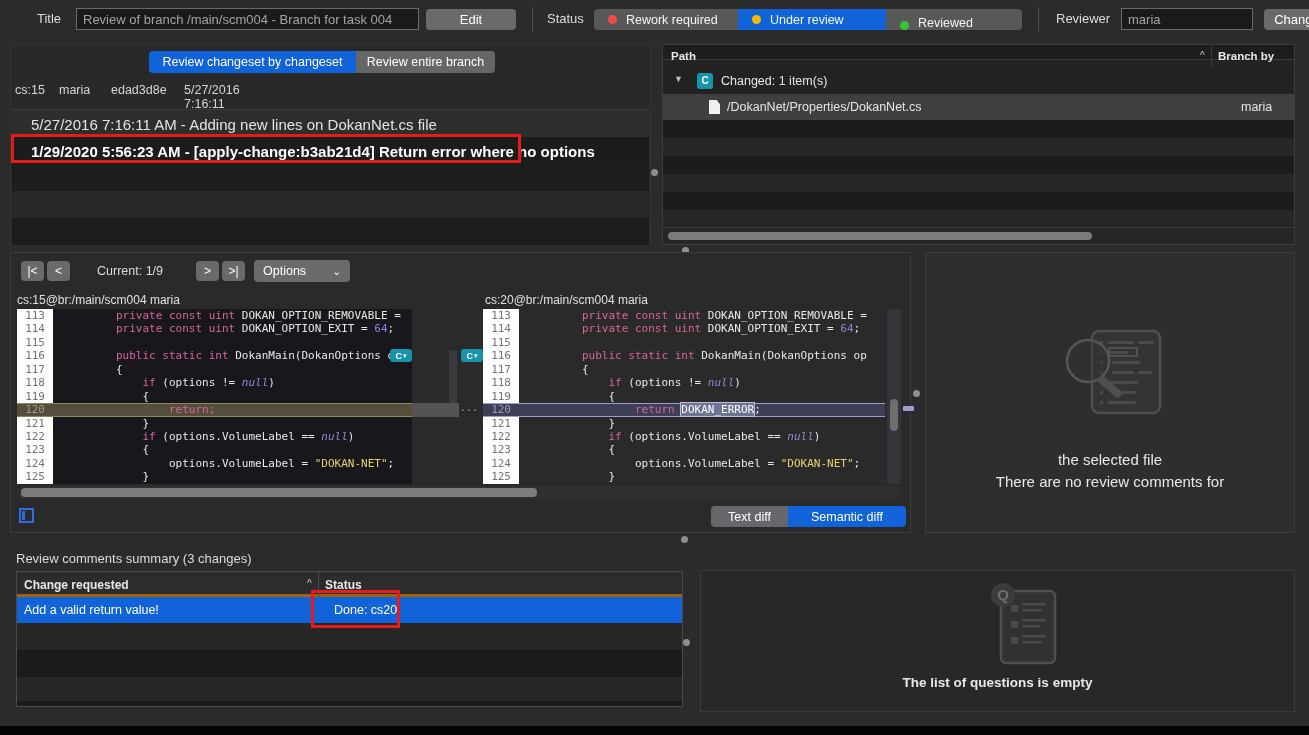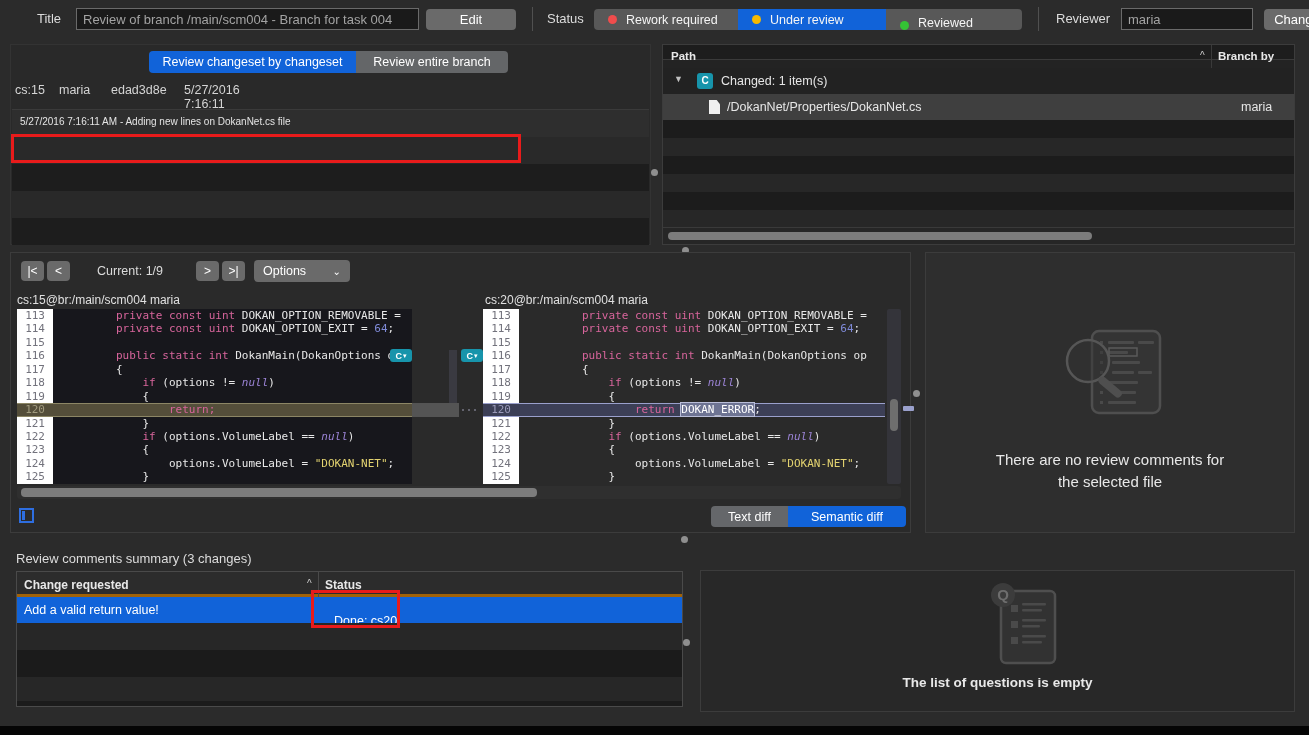--- a/index.html
+++ b/index.html
@@ -11,21 +11,21 @@
   .inp{position:absolute;height:22px;background:#1a1a1a;border:1px solid #6a6a6a;color:#a3a3a3;
        font-size:13px;font-family:"Liberation Sans",sans-serif;padding:0 6px;outline:none;}
   .btn{position:absolute;height:21px;background:#6a6a6a;border:none;border-radius:4px;color:#fff;
        font-size:13px;font-family:"Liberation Sans",sans-serif;display:flex;align-items:center;justify-content:center;cursor:default;}
   .seg{position:absolute;height:21px;background:#585858;color:#f5f5f5;font-size:12.5px;
        display:flex;align-items:center;gap:9px;padding-left:14px;}
   .dot{width:9px;height:9px;border-radius:50%;flex:none;}
   .vsep{position:absolute;width:1px;background:#505050;}
   .panel{position:absolute;background:#292929;border:1px solid #3c3c3c;}
   .tab{position:absolute;height:22px;font-size:12.5px;color:#fff;display:flex;align-items:center;justify-content:center;}
-  .row-text{position:absolute;left:8px;font-size:10px;color:#e4e4e4;white-space:nowrap;}
+  .row-text{position:absolute;left:19px;font-size:15px;color:#e4e4e4;white-space:nowrap;}
   .stripe{position:absolute;left:0;right:0;}
   .hdr{font-weight:bold;font-size:11.5px;color:#e8e8e8;}
   .annot{position:absolute;border:3px solid #e81b1b;z-index:40;pointer-events:none;}
   .splitdot{position:absolute;width:7px;height:7px;border-radius:50%;background:#8f8f8f;}
   .scroll-track-h{position:absolute;background:#2f2f2f;border-radius:3px;}
   .scroll-thumb{position:absolute;background:#7c7c7c;border-radius:4px;}
   
   .pane{position:absolute;top:56px;height:175px;background:#17171c;font-family:"DejaVu Sans Mono",monospace;
         font-size:11px;overflow:hidden;}
   .cl{display:flex;height:13.45px;line-height:13.45px;white-space:pre;}
@@ -71,32 +71,35 @@
     </div>
 
     <div class="vsep" style="left:1009px;top:7px;height:24px;"></div>
     <span class="lbl" style="left:1027px;top:11px;">Reviewer</span>
     <input class="inp" style="left: 1092px; top: 8px; width: 132px;" value="maria">
     <div class="btn" style="left:1235px;top:9px;width:66px;">Change</div>
   </div>
 
   <div class="panel" style="left:10px;top:44px;width:641px;height:201px;border-color:#333;">
     <div class="tab" style="left: 138px; top: 6px; width: 207px; border-radius: 4px 0px 0px 4px; background: rgb(17, 99, 217);">Review changeset by changeset</div>
-    <div class="tab" style="left:345px;top:6px;width:152px;background:#646668;border-radius:0 4px 4px 0;">Review entire branch</div>
+    <div class="tab" style="left:345px;top:6px;width:139px;background:#646668;border-radius:0 4px 4px 0;">Review entire branch</div>
 
     <div class="abs" style="left:4px;top:38px;font-size:12.5px;color:#d5d5d5;display:flex;gap:0;">
       <span style="position:absolute;left:0;">cs:15</span>
       <span style="position:absolute;left:44px;">maria</span>
       <span style="position:absolute;left:96px;">edad3d8e</span>
       <span style="position:absolute;left:169px;">5/27/2016 7:16:11 AM</span>
     </div>
 
     <div class="abs" style="left:1px;top:64px;width:637px;height:135px;border-top:1px solid #3a3a3a;">
       <div class="stripe" style="top:0;height:27px;background:#2e2e2e;">
         <span class="row-text" style="top:6px;">5/27/2016 7:16:11 AM - Adding new lines on DokanNet.cs file</span>
+      </div>
+      <div class="stripe" style="top:27px;height:27px;background:#1c1c1c;">
+        <span class="row-text" style="top:6px;font-weight:bold;color:#fff;">1/29/2020 5:56:23 AM - [apply-change:b3ab21d4] Return error where no options</span>
       </div>
       <div class="stripe" style="top:54px;height:27px;background:#1d1d1d;"></div>
       <div class="stripe" style="top:81px;height:27px;background:#292929;"></div>
       <div class="stripe" style="top:108px;height:27px;background:#1d1d1d;"></div>
     </div>
   </div>
 
   <div class="annot" style="left:11px;top:134px;width:510px;height:29px;"></div>
 
   <div class="panel" style="left:662px;top:44px;width:633px;height:201px;background:#232323;">
@@ -230,37 +233,37 @@
           <rect x="74" y="42" width="14" height="3" rx="1"></rect>
         <rect x="44" y="52" width="30" height="3" rx="1"></rect>
         <rect x="48" y="62" width="24" height="3" rx="1"></rect>
         <rect x="44" y="72" width="28" height="3" rx="1"></rect>
       </g>
       <rect x="45" y="19" width="28" height="8" fill="none" stroke="#5a5a5a" stroke-width="1.5"></rect>
       <circle cx="24" cy="32" r="21" fill="rgba(52,52,52,0.45)" stroke="#565656" stroke-width="2.5"></circle>
       <rect x="38" y="46" width="28" height="8" rx="4" fill="#4f4f4f" transform="rotate(40 38 46)"></rect>
     </svg>
     <div class="empty-text" style="top:196px;font-size:15px;line-height:1.45;">
+      <div>the selected file</div>
       <div>There are no review comments for</div>
-      <div>the selected file</div>
     </div>
   </div>
 
   <span class="lbl" style="left:16px;top:551px;">Review comments summary (3 changes)</span>
 
   <div class="panel" style="left:16px;top:571px;width:667px;height:136px;border-color:#4a4a4a;background:#222;">
     <div class="abs" style="left:0;top:0;right:0;height:25px;background:#2c2c2c;border-bottom:3px solid #a16207;">
       <span class="hdr abs" style="left:7px;top:6px;font-size:12px;">Change requested</span>
       <span class="abs" style="left:290px;top:6px;font-size:10px;color:#cfcfcf;">^</span>
       <div class="vsep" style="left:301px;top:0;height:25px;background:#4a4a4a;"></div>
       <span class="hdr abs" style="left:308px;top:6px;font-size:12px;">Status</span>
     </div>
     <div class="abs" style="left: 0px; top: 25px; right: 0px; height: 26px; background: rgb(17, 99, 217);">
       <span class="abs" style="left:7px;top:6px;font-size:12.5px;color:#fff;">Add a valid return value!</span>
-      <span class="abs" style="left:317px;top:6px;font-size:12.5px;color:#fff;margin-top:11px;">Done: cs20</span>
+      <span class="abs" style="left:317px;top:6px;font-size:12.5px;color:#fff;">Done: cs20</span>
     </div>
     <div class="stripe" style="top:51px;height:27px;background:#272727;"></div>
     <div class="stripe" style="top:78px;height:27px;background:#1b1b1b;"></div>
     <div class="stripe" style="top:105px;height:24px;background:#272727;"></div>
     <div class="stripe" style="top:129px;height:5px;background:#1b1b1b;"></div>
   </div>
 
   <div class="annot" style="left:311px;top:590px;width:89px;height:38px;"></div>
 
   <div class="panel" style="left:700px;top:570px;width:595px;height:142px;background:#282828;">

